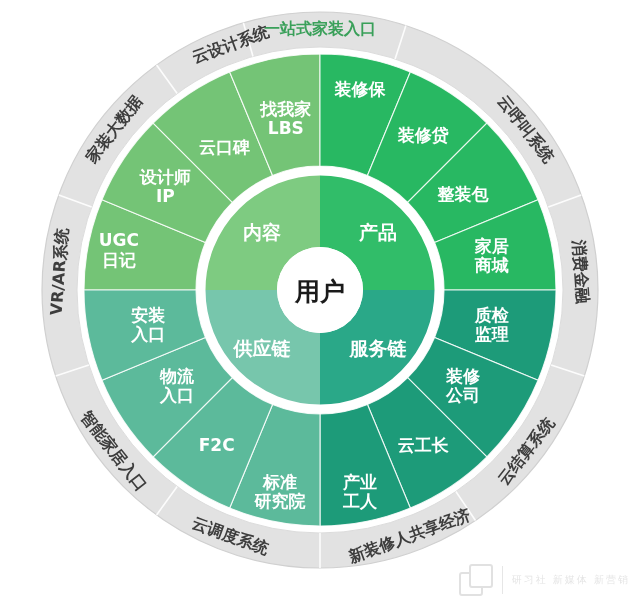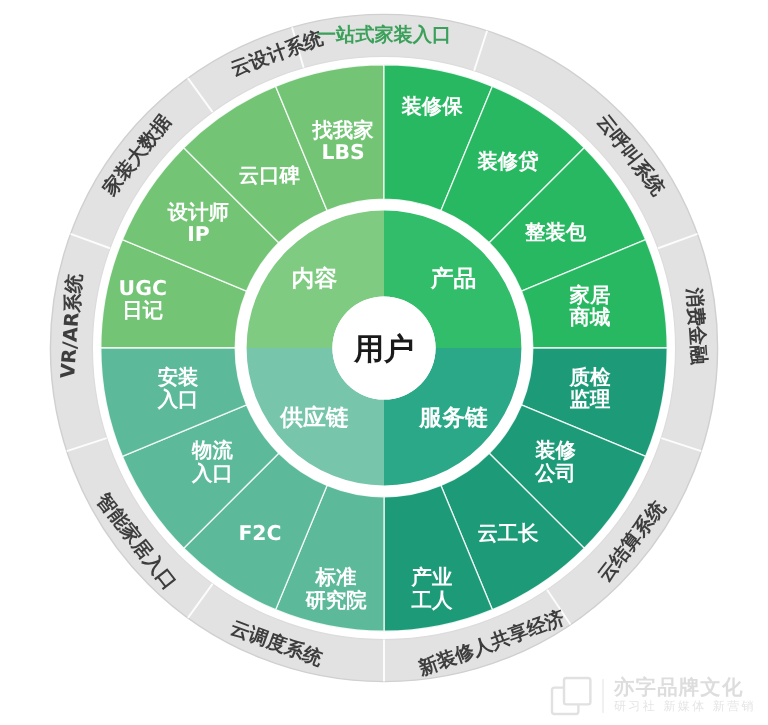--- a/index.html
+++ b/index.html
@@ -207,18 +207,17 @@
       </g>
   </svg>
 
   <div class="wm">
     <div class="wm-mark">
       <i class="a"></i>
         <i class="b"></i>
     </div>
     <div class="wm-div"></div>
     <div class="wm-txt">
-      <div class="main">亦字品牌文化</div>
       <div class="sub">研习社 新媒体 新营销</div>
     </div>
   </div>
 
 </div>
 
 </body></html>

